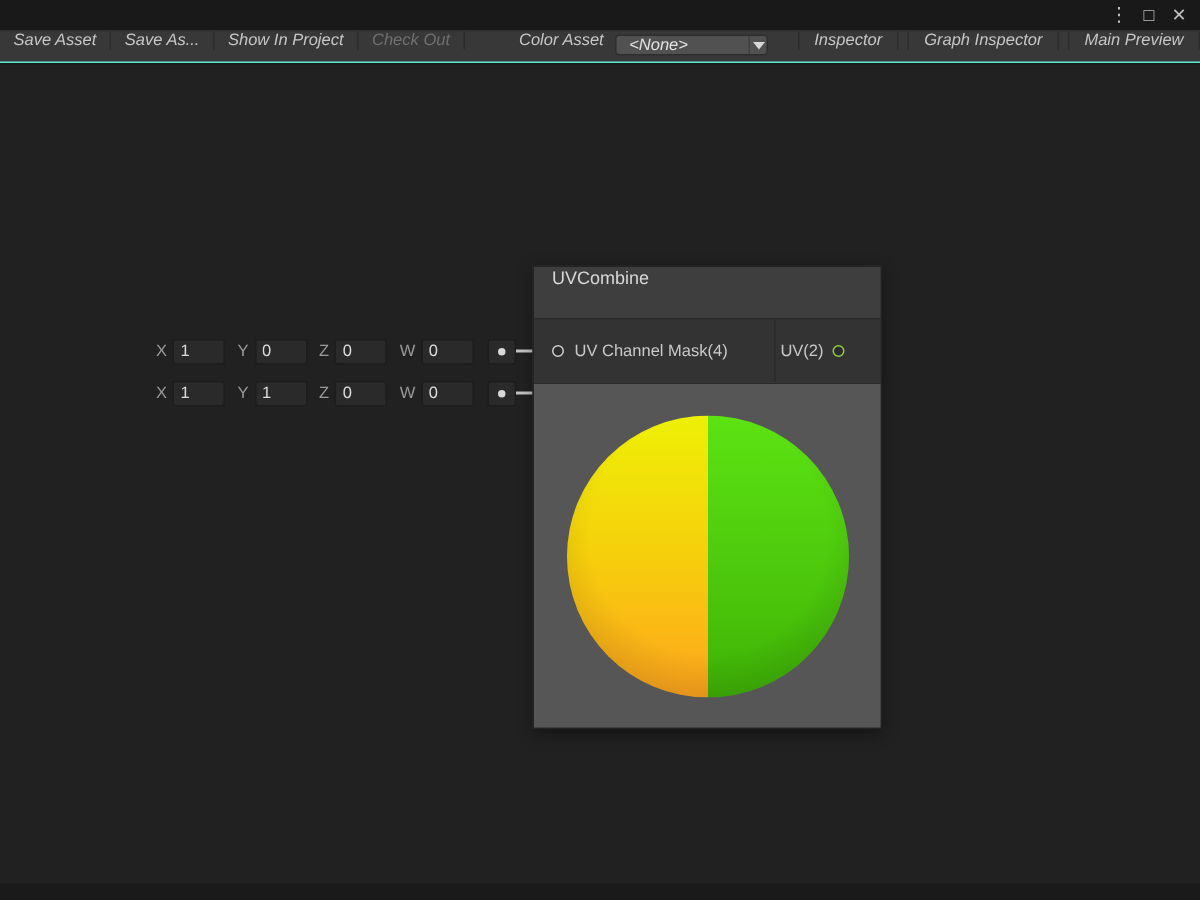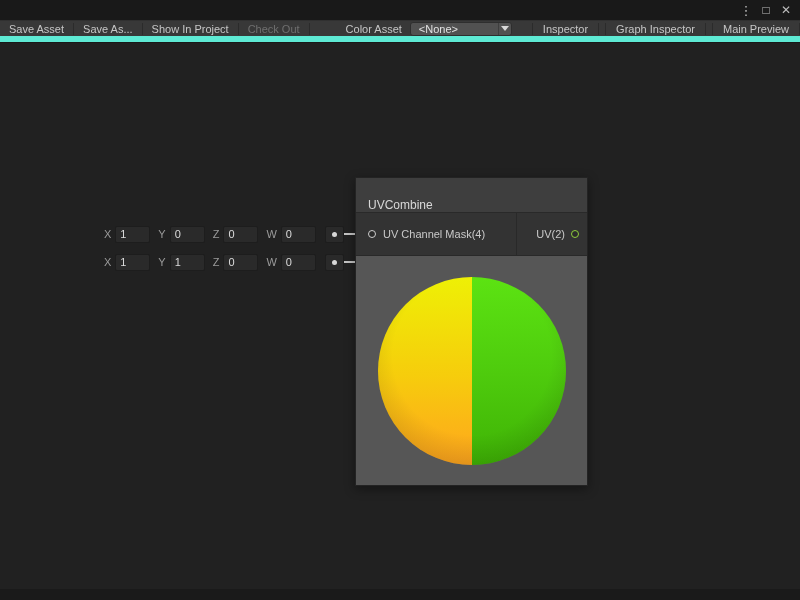--- a/index.html
+++ b/index.html
@@ -9,21 +9,21 @@
 
   
   .tabbar { height:20px; background:#191919; display:flex; align-items:stretch; }
   .tab { background:#373737; display:flex; align-items:center; gap:6px; padding:0 12px 0 7px; color:#d2d2d2; cursor:default; }
   .tab-icon { display:flex; align-items:center; }
   .win-controls { margin-left:auto; display:flex; align-items:center; padding-right:4px; color:#bdbdbd; }
   .win-ctl { width:20px; text-align:center; font-size:12px; cursor:default; }
   .win-ctl.menu { font-size:13px; }
 
   
-  .toolbar { height:22px; background:#383838; border-top:1px solid #303030; border-bottom:6px solid #5eead4; display:flex; align-items:center; color:#c6c6c6; }
+  .toolbar { height:22px; background:#383838; border-top:1px solid #303030; border-bottom:1px solid #5eead4; display:flex; align-items:flex-start; color:#c6c6c6;font-style:italic; }
   .tbtn { display:flex; align-items:center; padding:0 9px; border-right:1px solid #2b2b2b; cursor:default; white-space:nowrap; }
   .tbtn.first { border-left:none; }
   .tbtn.disabled { color:#6f6f6f; }
   .cm-label { display:flex; align-items:center; margin-left:28px; padding:0 8px; color:#c6c6c6; }
   .dropdown { margin:2px 0; width:102px; background:#515151; border:1px solid #2e2e2e; border-radius:3px; display:flex; align-items:stretch; color:#e2e2e2; cursor:default;gap:40px; }
   .dd-value { flex:1; display:flex; align-items:center; padding-left:8px; }
   .dd-arrow-zone { width:16px; display:flex; align-items:center; justify-content:center; border-left:1px solid #3e3e3e; }
   .dd-arrow { width:0; height:0; border-left:4px solid transparent; border-right:4px solid transparent; border-top:5px solid #d8d8d8; }
   .right-group { margin-left:auto; display:flex; align-items:stretch; }
   .rbtn { display:flex; align-items:center; padding:0 10px; margin-left:6px; border-left:1px solid #2b2b2b; border-right:1px solid #2b2b2b; cursor:default; white-space:nowrap; }
@@ -42,29 +42,29 @@
   .connector { width:19px; height:17px; background:#2a2a2a; border:1px solid #1d1d1d; border-radius:2px; margin-left:9px; display:flex; align-items:center; justify-content:center; }
   .conn-dot { width:5px; height:5px; border-radius:50%; background:#d8d8d8; }
 
   
   .edge { position:absolute; height:2px; background:#c4c4c4; z-index:2; }
   .edge.e0 { left:340px; top:190px; width:25px; }
   .edge.e1 { left:340px; top:218px; width:25px; }
 
   
   .node { position:absolute; left:355px; top:134px; width:233px; background:#333333; border:1px solid #232323; box-shadow:0 3px 10px rgba(0,0,0,0.4); z-index:4; }
-  .node-header { height:35px; background:#3e3e3e; border-bottom:1px solid #292929; display:flex; align-items:flex-end; padding-left:12px; color:#d8d8d8; font-size:12px; cursor:default; }
+  .node-header { height:35px; background:#3e3e3e; border-bottom:1px solid #292929; display:flex; align-items:flex-start; padding-left:12px; color:#d8d8d8; font-size:12px; cursor:default; }
   .node-ports { display:flex; background:#333333; }
   .node-inputs { flex:1; padding:7px 0 7px; }
   .input-row { height:28px; display:flex; align-items:center; gap:7px; padding-left:12px; }
   .port { width:8px; height:8px; border-radius:50%; border:1px solid #cfcfcf; background:#2b2b2b; flex:none; }
   .port.out { border-color:#8fce3c; }
   .port-label { color:#c9c9c9; white-space:nowrap; }
   .node-outputs { width:71px; border-left:1px solid #292929; padding:7px 0 7px; }
-  .output-row { height:28px; display:flex; align-items:center; justify-content:flex-end; gap:6px; padding-right:8px; }
+  .output-row { height:28px; display:flex; align-items:center; justify-content:flex-end; gap:6px; padding-right:24px; }
   .node-preview { height:230px; background:#565656; border-top:1px solid #292929; position:relative; overflow:hidden; }
   .sphere { position:absolute; left:50%; top:50%; transform:translate(-50%,-50%); width:188px; height:188px; border-radius:50%; overflow:hidden; }
   .half { position:absolute; top:0; bottom:0; width:50%; }
   .half.left  { left:0;  background:linear-gradient(180deg,#eef005 0%, #f6cd0c 52%, #ffa51e 100%); }
   .half.right { right:0; background:linear-gradient(180deg,#5ce312 0%, #4ecb0d 52%, #3fb305 100%); }
   .sphere::after { content:""; position:absolute; inset:0; border-radius:50%;
     background:radial-gradient(circle at 50% 42%, rgba(0,0,0,0) 55%, rgba(0,0,0,0.22) 96%); }
 </style>
 </head>
 <body>

